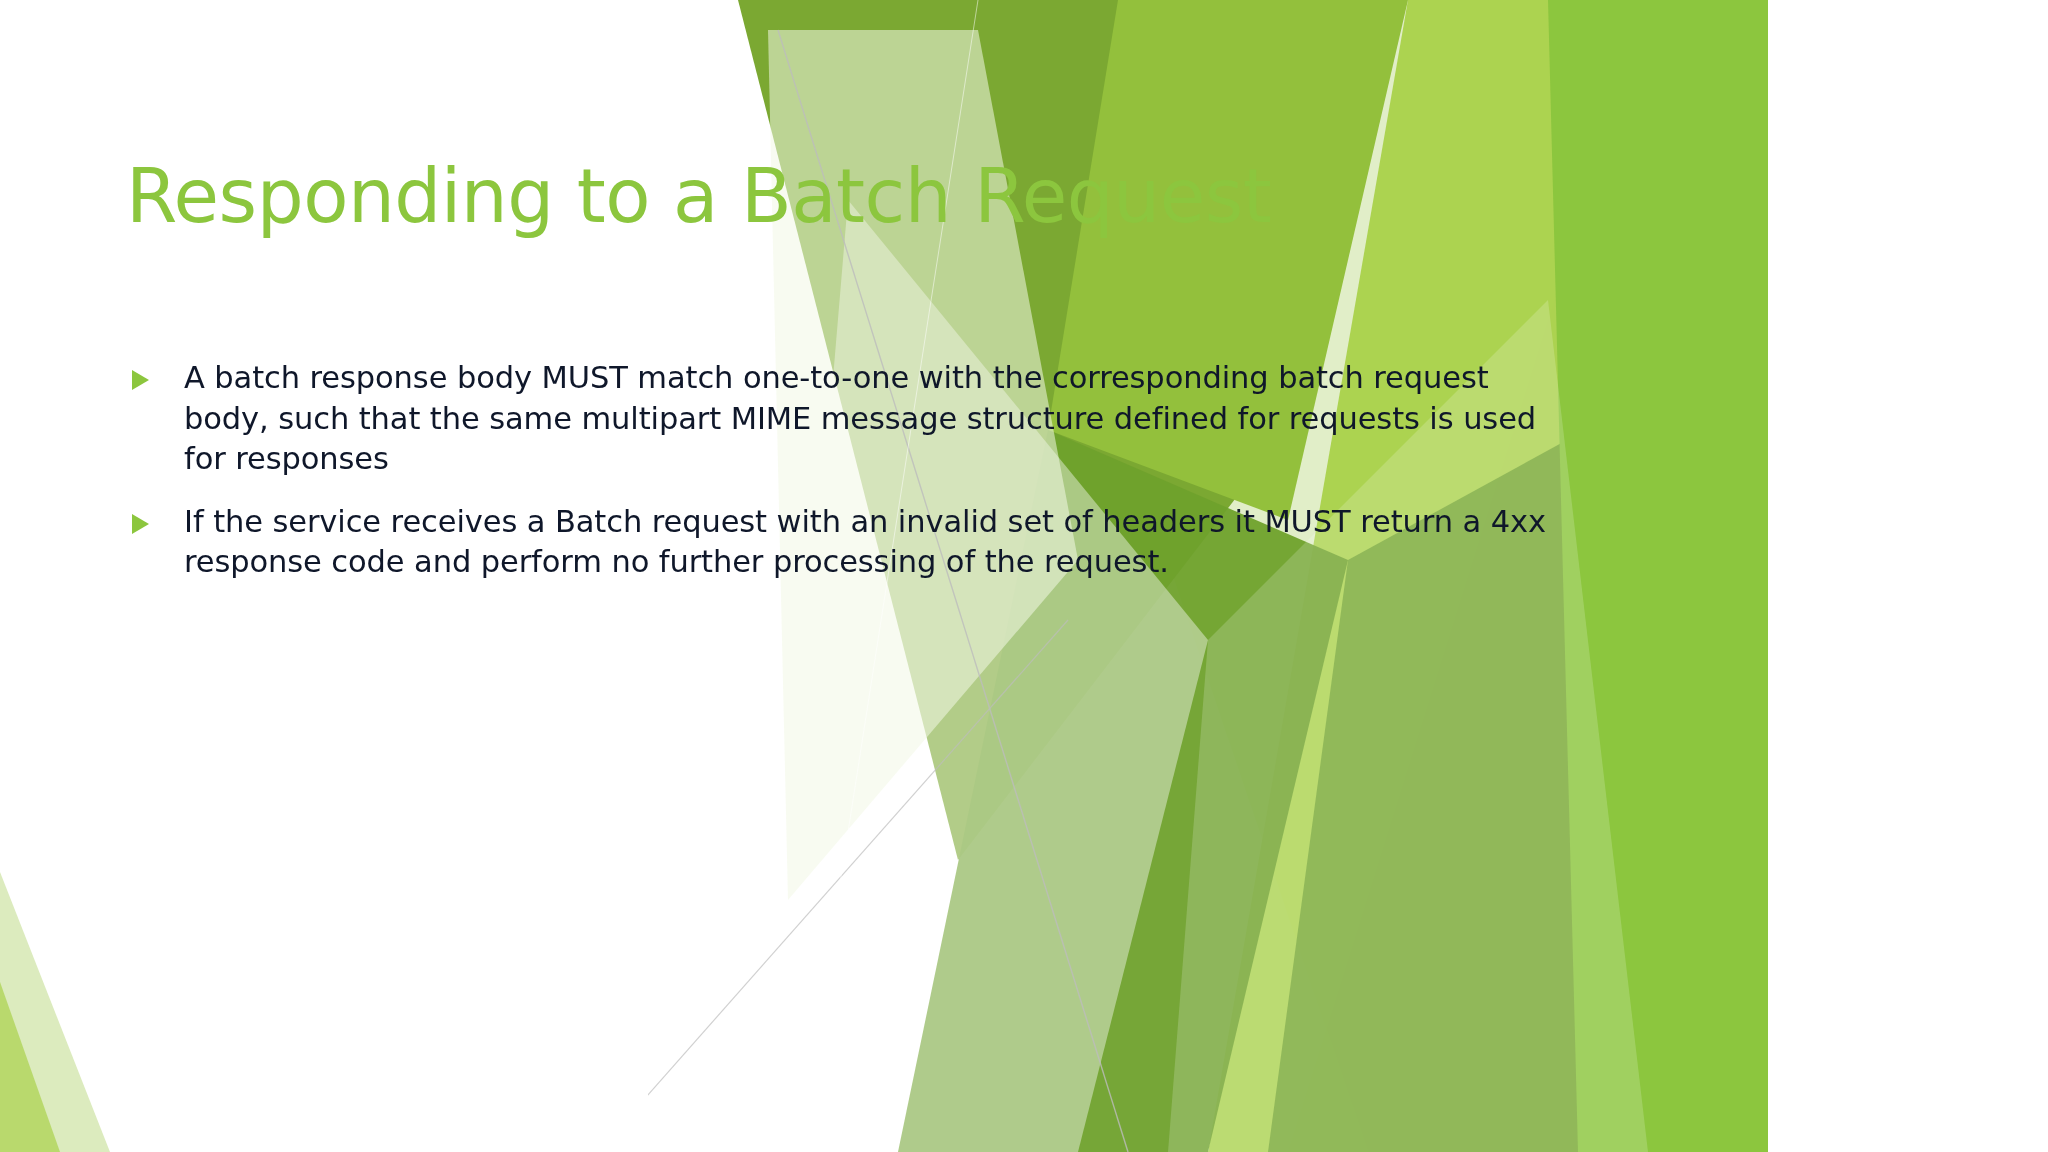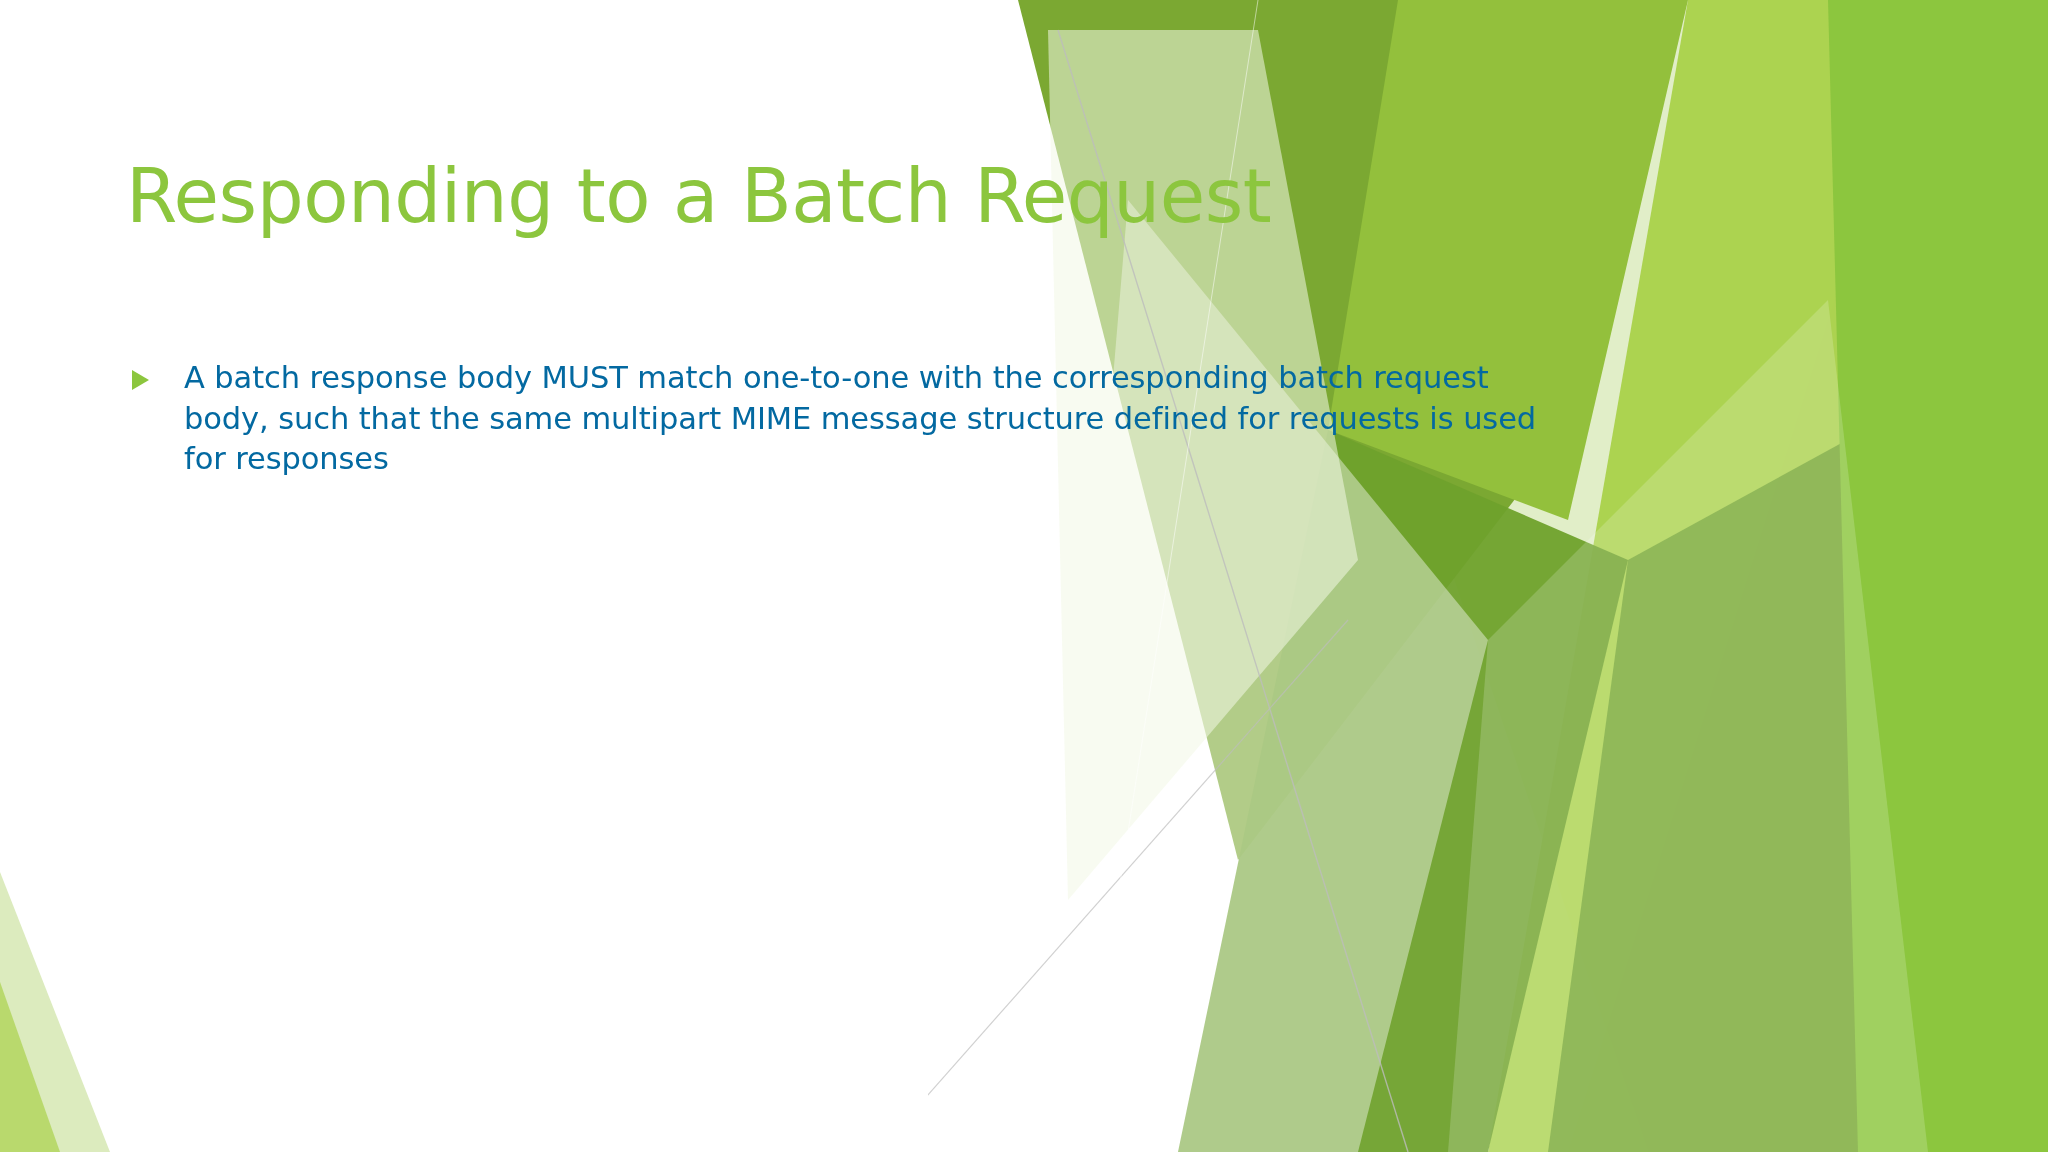--- a/index.html
+++ b/index.html
@@ -8,21 +8,21 @@
   }
   body {
     width: 2048px;
     height: 1152px;
     background: #ffffff;
     font-family: "DejaVu Sans", sans-serif;
     overflow: hidden;
   }
   .slide {
     position: relative;
-    width: 2048px;
+    width: 1768px;
     height: 1152px;
     background: #ffffff;
     overflow: hidden;
   }
 
   
   .art {
     position: absolute;
     top: 0;
     right: 0;
@@ -82,21 +82,21 @@
     border-left: 17px solid #8CC63E;
     border-top: 10px solid transparent;
     border-bottom: 10px solid transparent;
     margin-left: 6px;
   }
   .btext {
     flex: 1 1 auto;
     font-family: "DejaVu Sans", sans-serif;
     font-size: 30.5px;
     line-height: 1.33;
-    color: #0369a1;
+    color: #0f172a;
     letter-spacing: -0.1px;
   }
 </style>
 </head>
 <body>
 
 <div class="slide">
 
   <svg class="art" viewBox="0 0 1120 1152" preserveAspectRatio="none" xmlns="http://www.w3.org/2000/svg">
 
@@ -137,16 +137,22 @@
 
     <div class="bullet">
       <span class="marker">
           <span class="tri"></span>
         </span>
       <span class="btext">A batch response body MUST match one-to-one with the corresponding batch request body, such that the same multipart MIME message structure defined for requests is used for responses</span>
     </div>
 
 
 
+    <div class="bullet">
+      <span class="marker">
+          <span class="tri"></span>
+        </span>
+      <span class="btext">If the service receives a Batch request with an invalid set of headers it MUST return a 4xx response code and perform no further processing of the request.</span>
+    </div>
 
 
   </div>
 </div>
 
 </body></html>

